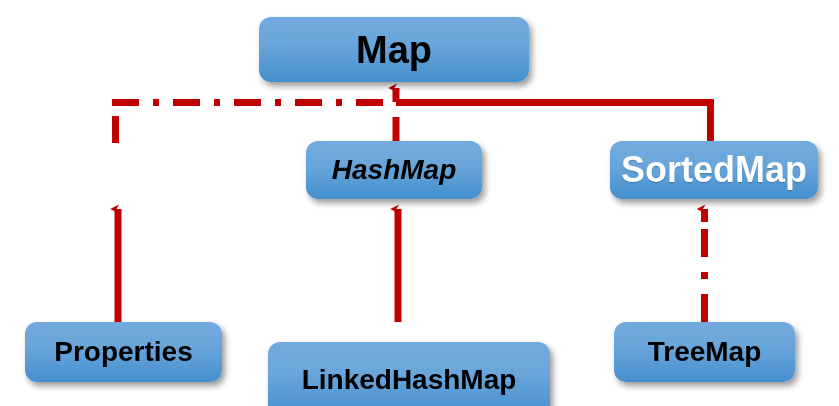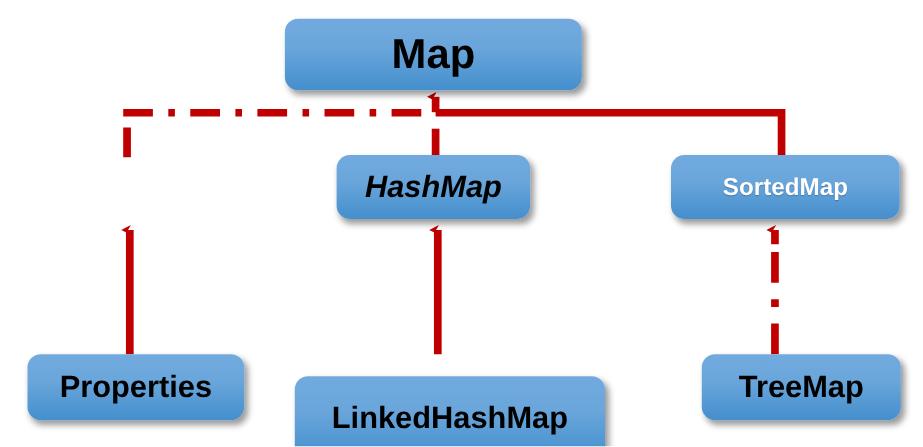--- a/index.html
+++ b/index.html
@@ -93,28 +93,28 @@
   <div class="node dark" style="left:259px; top:17px; width:270px; height:65px;">
     <span class="node-label" style="font-size:38px;">Map</span>
   </div>
 
 
   <div class="node dark" style="left:306px; top:141px; width:176px; height:58px;font-style:italic;">
     <span class="node-label" style="font-size:28px;">HashMap</span>
   </div>
 
   <div class="node light" style="left:610px; top:141px; width:208px; height:58px;">
-    <span class="node-label" style="font-size:22px;">SortedMap</span>
+    <span class="node-label" style="font-size:36px;">SortedMap</span>
   </div>
 
   <div class="node dark" style="left:25px; top:322px; width:197px; height:60px;">
     <span class="node-label" style="font-size:28px;">Properties</span>
   </div>
 
   <div class="node dark" style="left:268px; top:342px; width:282px; height:76px;">
     <span class="node-label" style="font-size:28px;">LinkedHashMap</span>
   </div>
 
-  <div class="node dark" style="left:638px; top:322px; width:181px; height:60px;">
+  <div class="node dark" style="left:614px; top:322px; width:181px; height:60px;">
     <span class="node-label" style="font-size:28px;">TreeMap</span>
   </div>
 
 </div>
 
 </body></html>

